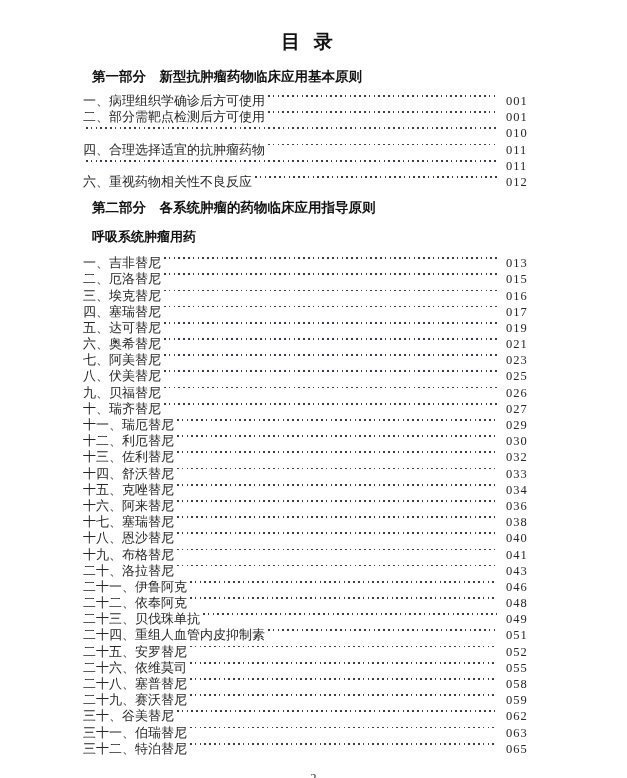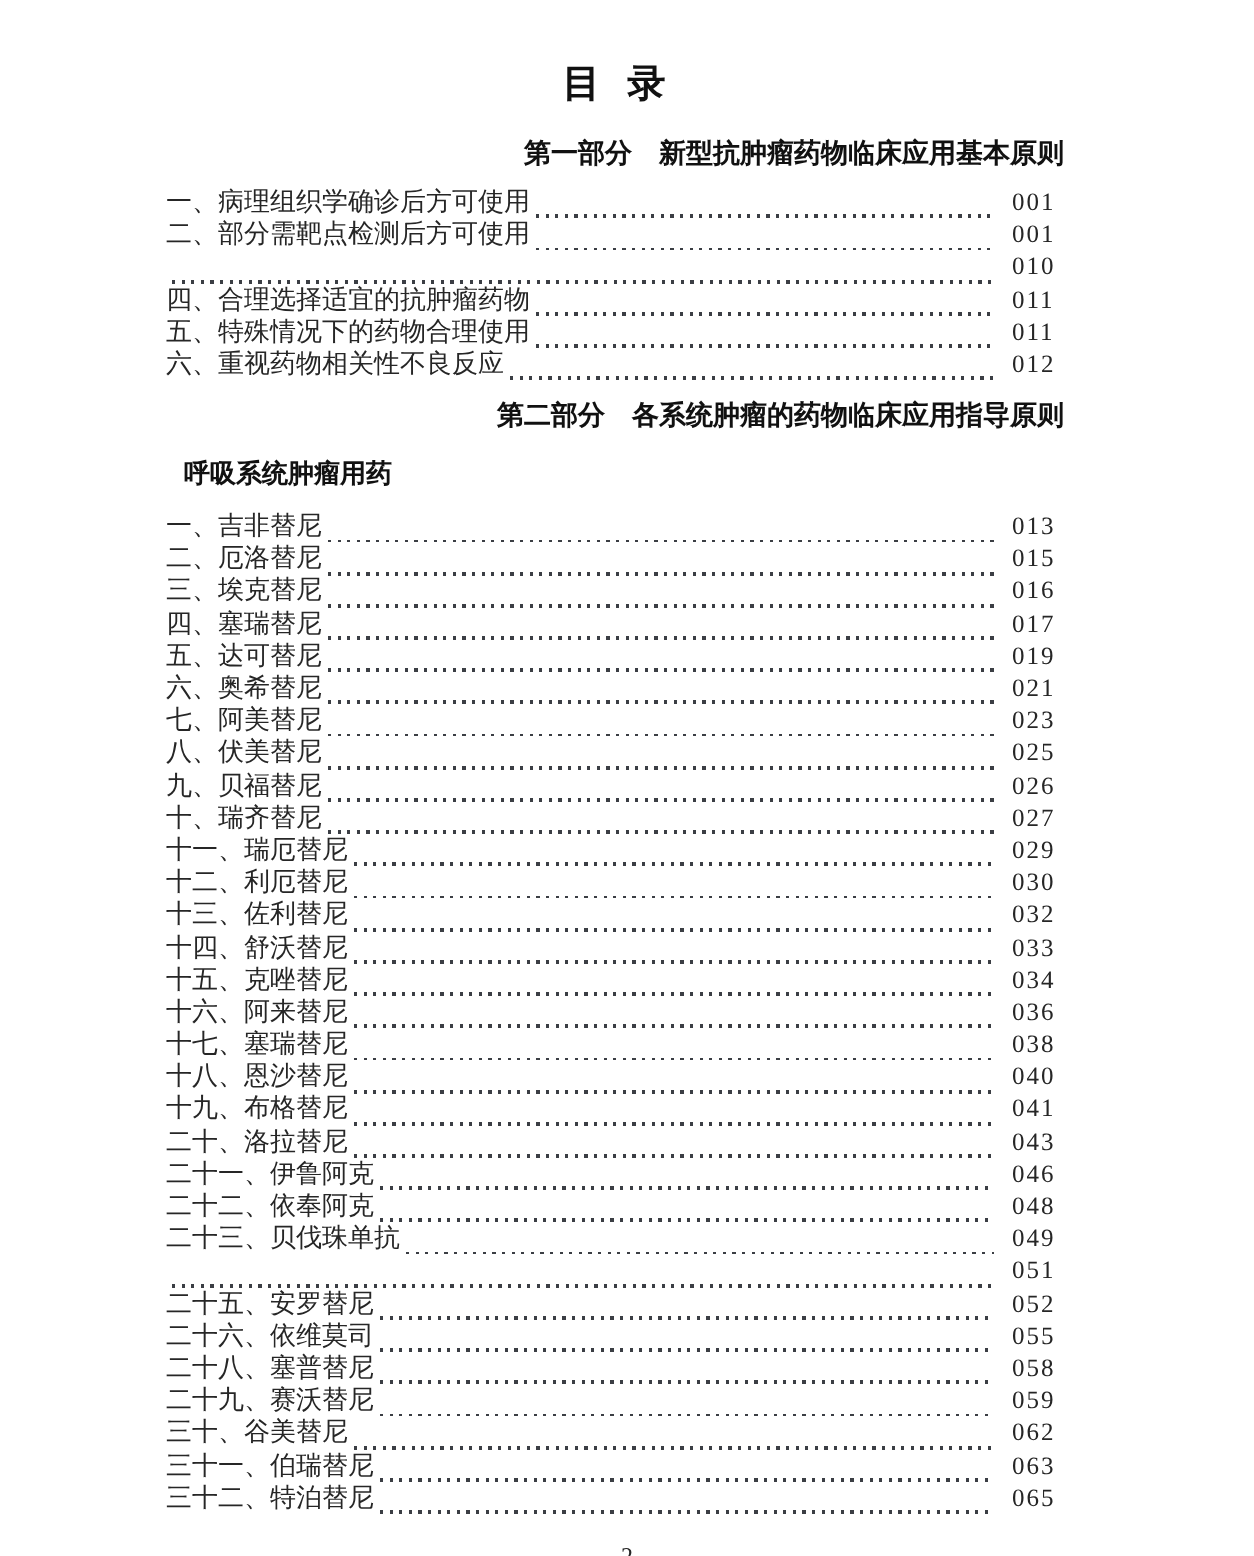--- a/index.html
+++ b/index.html
@@ -25,33 +25,32 @@
     letter-spacing: 1px;
     white-space: pre;
   }
   .section-heading {
     margin: 9px 0 7px 9px;
     font-family: "Liberation Sans", "DejaVu Sans", sans-serif;
     font-size: 13.5px;
     font-weight: bold;
     color: #111111;
     white-space: pre;
-    text-align: right;
   }
   .sub-heading {
     margin: 11px 0 9px 9px;
     font-family: "Liberation Sans", "DejaVu Sans", sans-serif;
     font-size: 13px;
     font-weight: bold;
     color: #111111;
   }
   .toc-list { margin: 0; }
   .toc-row {
     display: flex;
-    align-items: flex-end;
+    align-items: flex-start;
     height: 16.2px;
     font-size: 13px;
     line-height: 16.2px;
   }
   .entry-label { white-space: nowrap; color: #262626; }
   .leader {
     flex: 1;
     height: 1.8px;
     margin: 2px 9px 0 3px;
     background-image: repeating-linear-gradient(
@@ -98,21 +97,20 @@
         <div class="toc-row">
     <span class="leader"></span>
     <span class="entry-page">010</span>
   </div>
         <div class="toc-row">
     <span class="entry-label">四、合理选择适宜的抗肿瘤药物</span>
     <span class="leader"></span>
     <span class="entry-page">011</span>
   </div>
         <div class="toc-row">
-    <span class="entry-label">五、特殊情况下的药物合理使用</span>
     <span class="leader"></span>
     <span class="entry-page">011</span>
   </div>
         <div class="toc-row">
     <span class="entry-label">六、重视药物相关性不良反应</span>
     <span class="leader"></span>
     <span class="entry-page">012</span>
   </div>
       </div>
   </div>
@@ -230,20 +228,21 @@
     <span class="entry-label">二十二、依奉阿克</span>
     <span class="leader"></span>
     <span class="entry-page">048</span>
   </div>
         <div class="toc-row">
     <span class="entry-label">二十三、贝伐珠单抗</span>
     <span class="leader"></span>
     <span class="entry-page">049</span>
   </div>
         <div class="toc-row">
+    <span class="entry-label">二十四、重组人血管内皮抑制素</span>
     <span class="leader"></span>
     <span class="entry-page">051</span>
   </div>
         <div class="toc-row">
     <span class="entry-label">二十五、安罗替尼</span>
     <span class="leader"></span>
     <span class="entry-page">052</span>
   </div>
         <div class="toc-row">
     <span class="entry-label">二十六、依维莫司</span>

